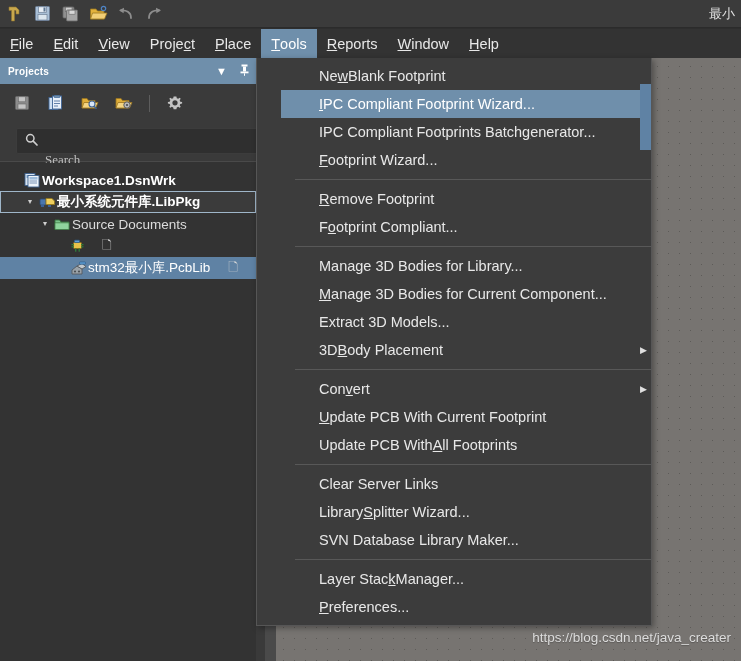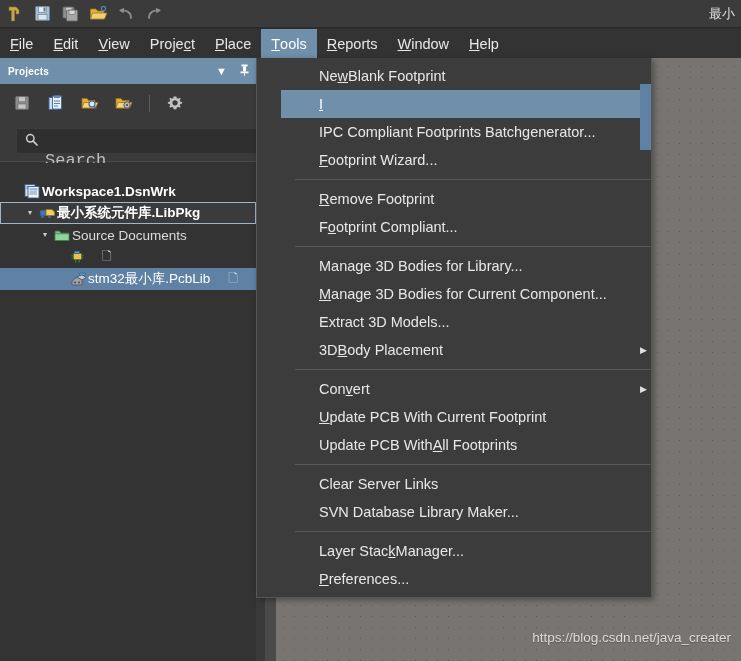--- a/index.html
+++ b/index.html
@@ -140,35 +140,35 @@
     align-items: center;
     padding-left: 8px;
     box-sizing: border-box;
     gap: 7px;
   }
   #search-input {
     background: transparent;
     border: none;
     outline: none;
     color: #c9c9c9;
-    font-size: 17px;
-    font-family: Liberation Mono, monospace;
+    font-size: 13px;
+    font-family: Liberation Serif, serif;
     width: 180px;
     padding: 0;
     margin-top: 38px;
   }
   #search-input::placeholder { color: #bfbfbf; opacity: 1; }
 
   
   #tree {
     position: absolute;
     left: 0; top: 105px;
     width: 256px;
     background: #333333;
-    padding-top: 17px;
+    padding-top: 6px;
     box-sizing: border-box;
   }
   .row {
     height: 22px;
     display: flex;
     align-items: center;
     font-size: 13.5px;
     color: #dcdcdc;
     white-space: nowrap;
     box-sizing: border-box;
@@ -537,20 +537,21 @@
 
 <div id="menu">
     <div class="mi">
       <span>Ne</span>
       <u>w</u>
       <span> Blank Footprint</span>
     </div>
     <div class="mi highlight">
       <span></span>
       <u>I</u>
+      <span>PC Compliant Footprint Wizard...</span>
     </div>
     <div class="mi">
       <span>IPC Compliant Footprints Batch </span>
       <u>g</u>
       <span>enerator...</span>
     </div>
     <div class="mi">
       <span></span>
       <u>F</u>
       <span>ootprint Wizard...</span>
@@ -605,20 +606,25 @@
       <u>A</u>
       <span>ll Footprints</span>
     </div>
     <div class="mi-sep"></div>
     <div class="mi">
       <span>Clear Server Links</span>
       <u></u>
       <span></span>
     </div>
     <div class="mi">
+      <span>Library </span>
+      <u>S</u>
+      <span>plitter Wizard...</span>
+    </div>
+    <div class="mi">
       <span>SVN Database Library Maker...</span>
       <u></u>
       <span></span>
     </div>
     <div class="mi-sep"></div>
     <div class="mi">
       <span>Layer Stac</span>
       <u>k</u>
       <span> Manager...</span>
     </div>

